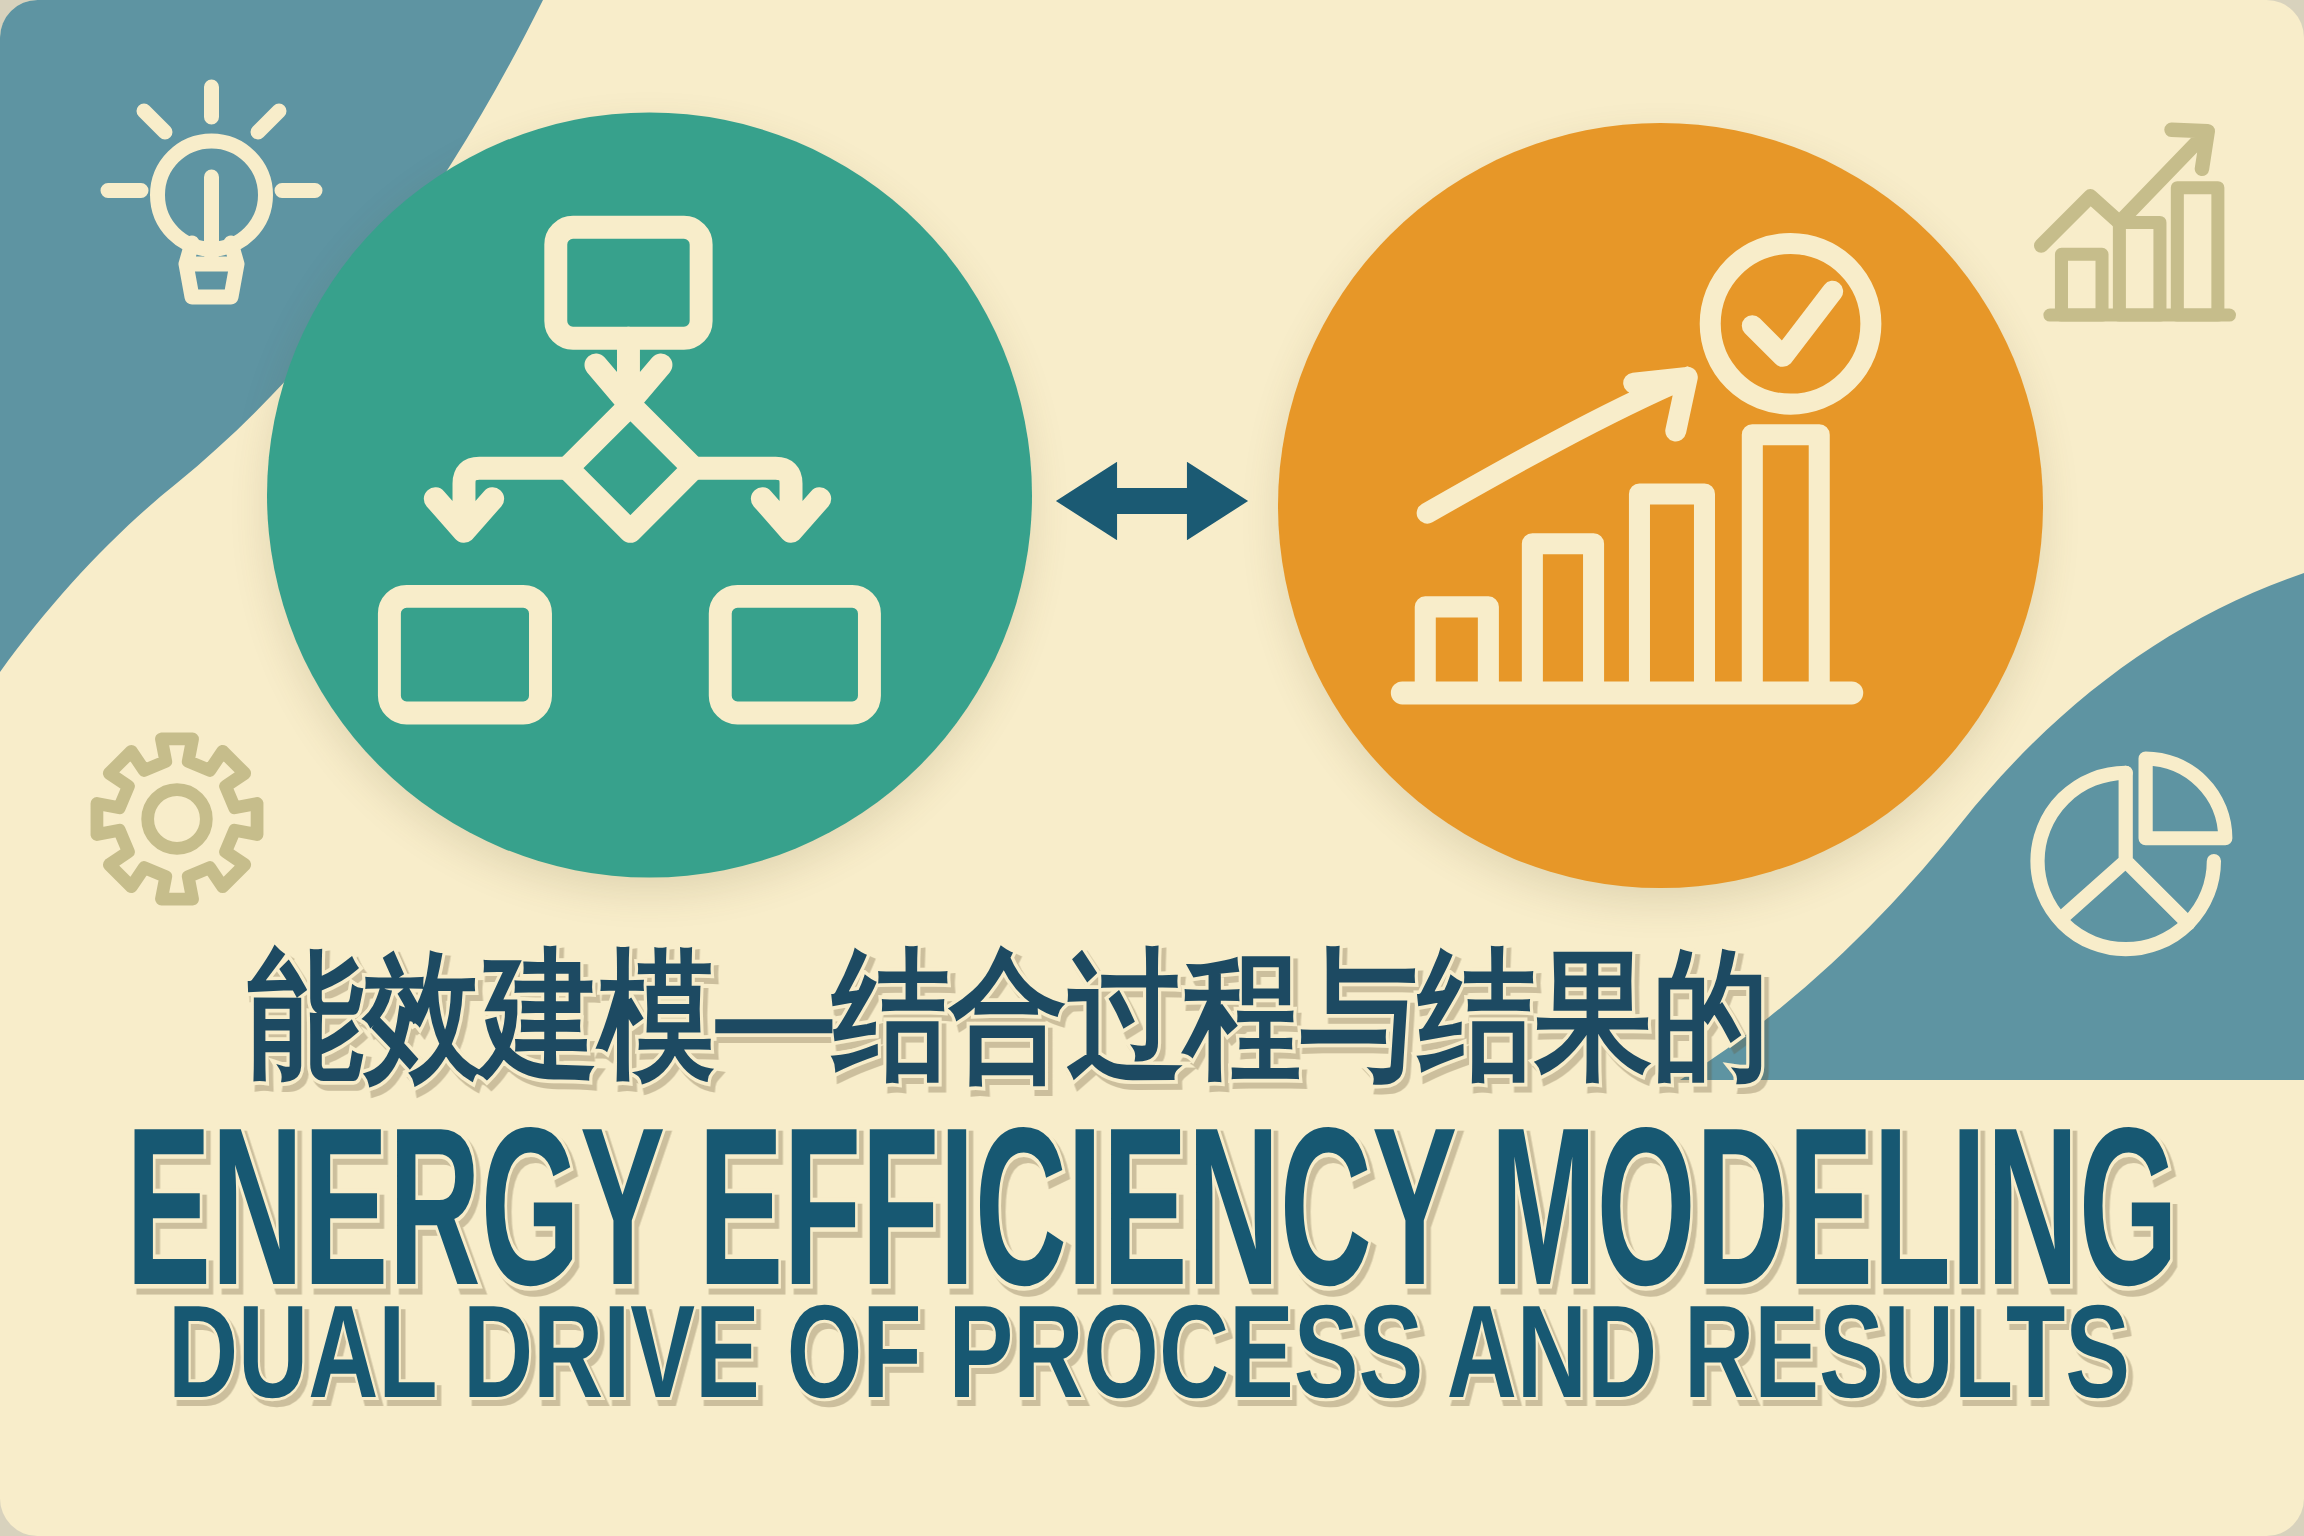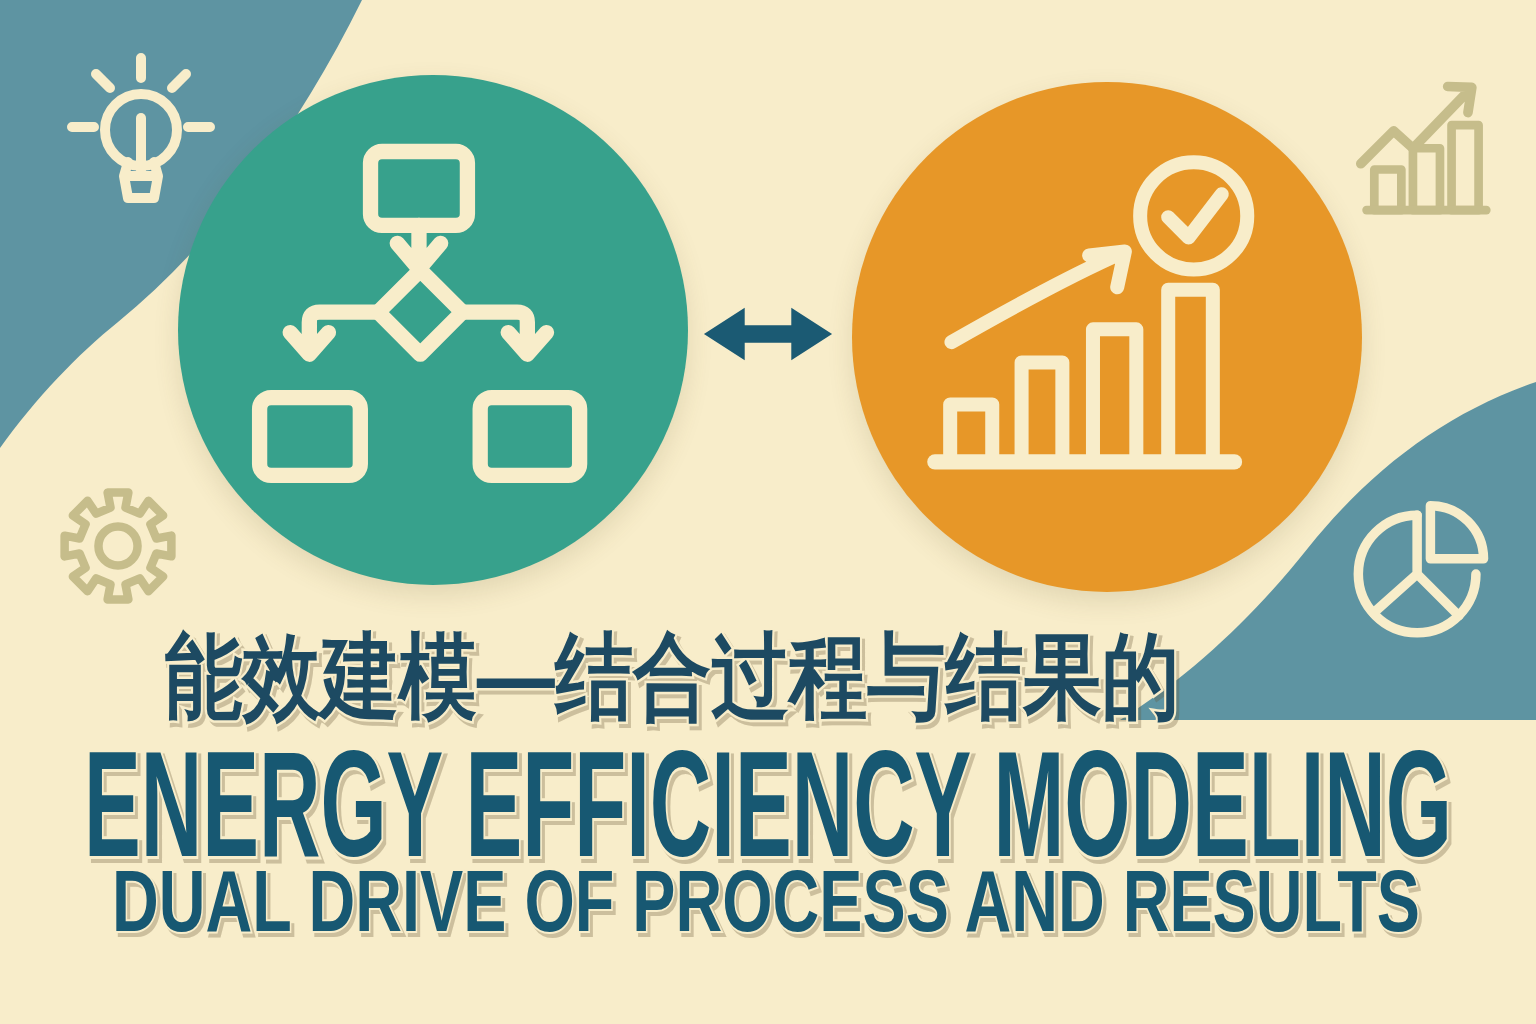--- a/index.html
+++ b/index.html
@@ -1,19 +1,20 @@
 <!DOCTYPE html>
 <html><head>
 <meta charset="utf-8">
 <style>
   html,body{margin:0;padding:0;background:#d8d2bd;}
   .poster{
     position:relative;width:1536px;height:1024px;overflow:hidden;
     background:#f8edca;
     font-family:"Liberation Sans","DejaVu Sans",sans-serif;
+    border-radius:25px;
   }
   .abs{position:absolute;}
   .circle{position:absolute;border-radius:50%;box-shadow:0 10px 26px rgba(95,75,35,.14);}
   .circle svg{position:absolute;inset:0;}
   svg{display:block;}
   text{font-family:"Liberation Sans","DejaVu Sans",sans-serif;}
   .headings{position:absolute;inset:0;pointer-events:none;}
   .h-shadow{filter:drop-shadow(3px 4px 0 rgba(104,87,52,.30));}
 </style>
 </head>

